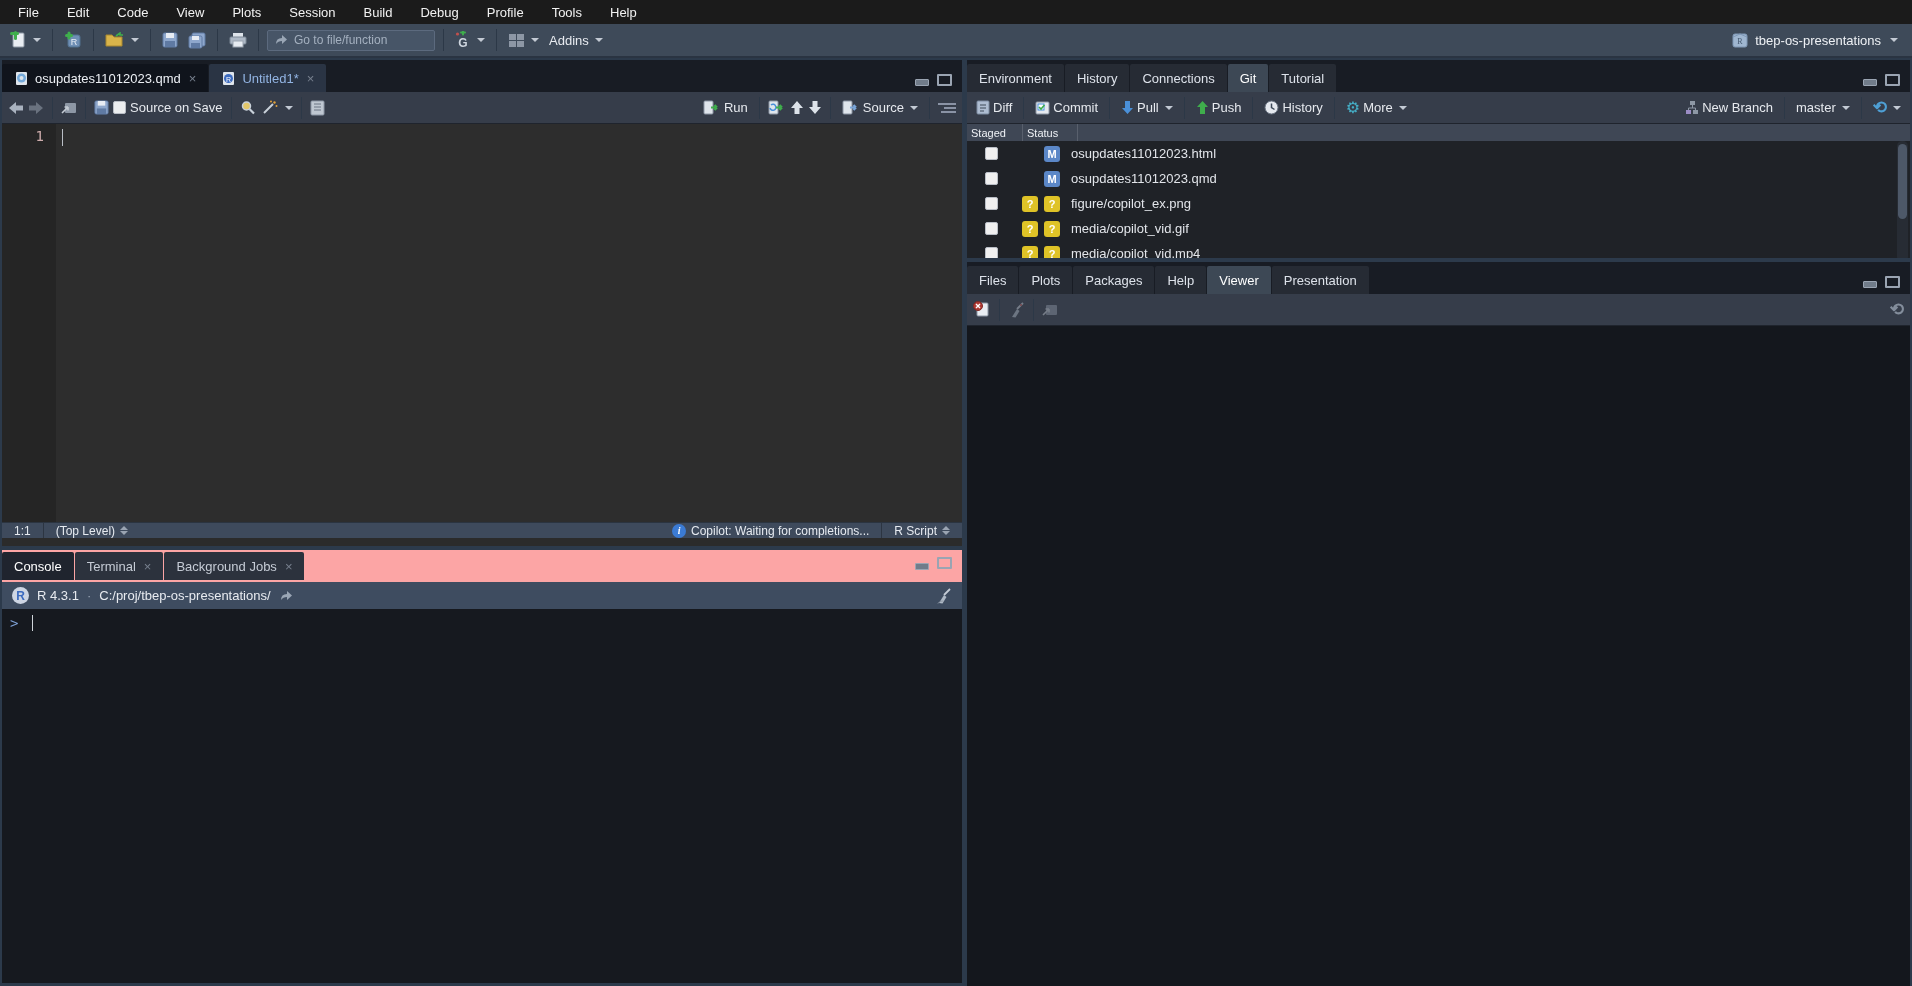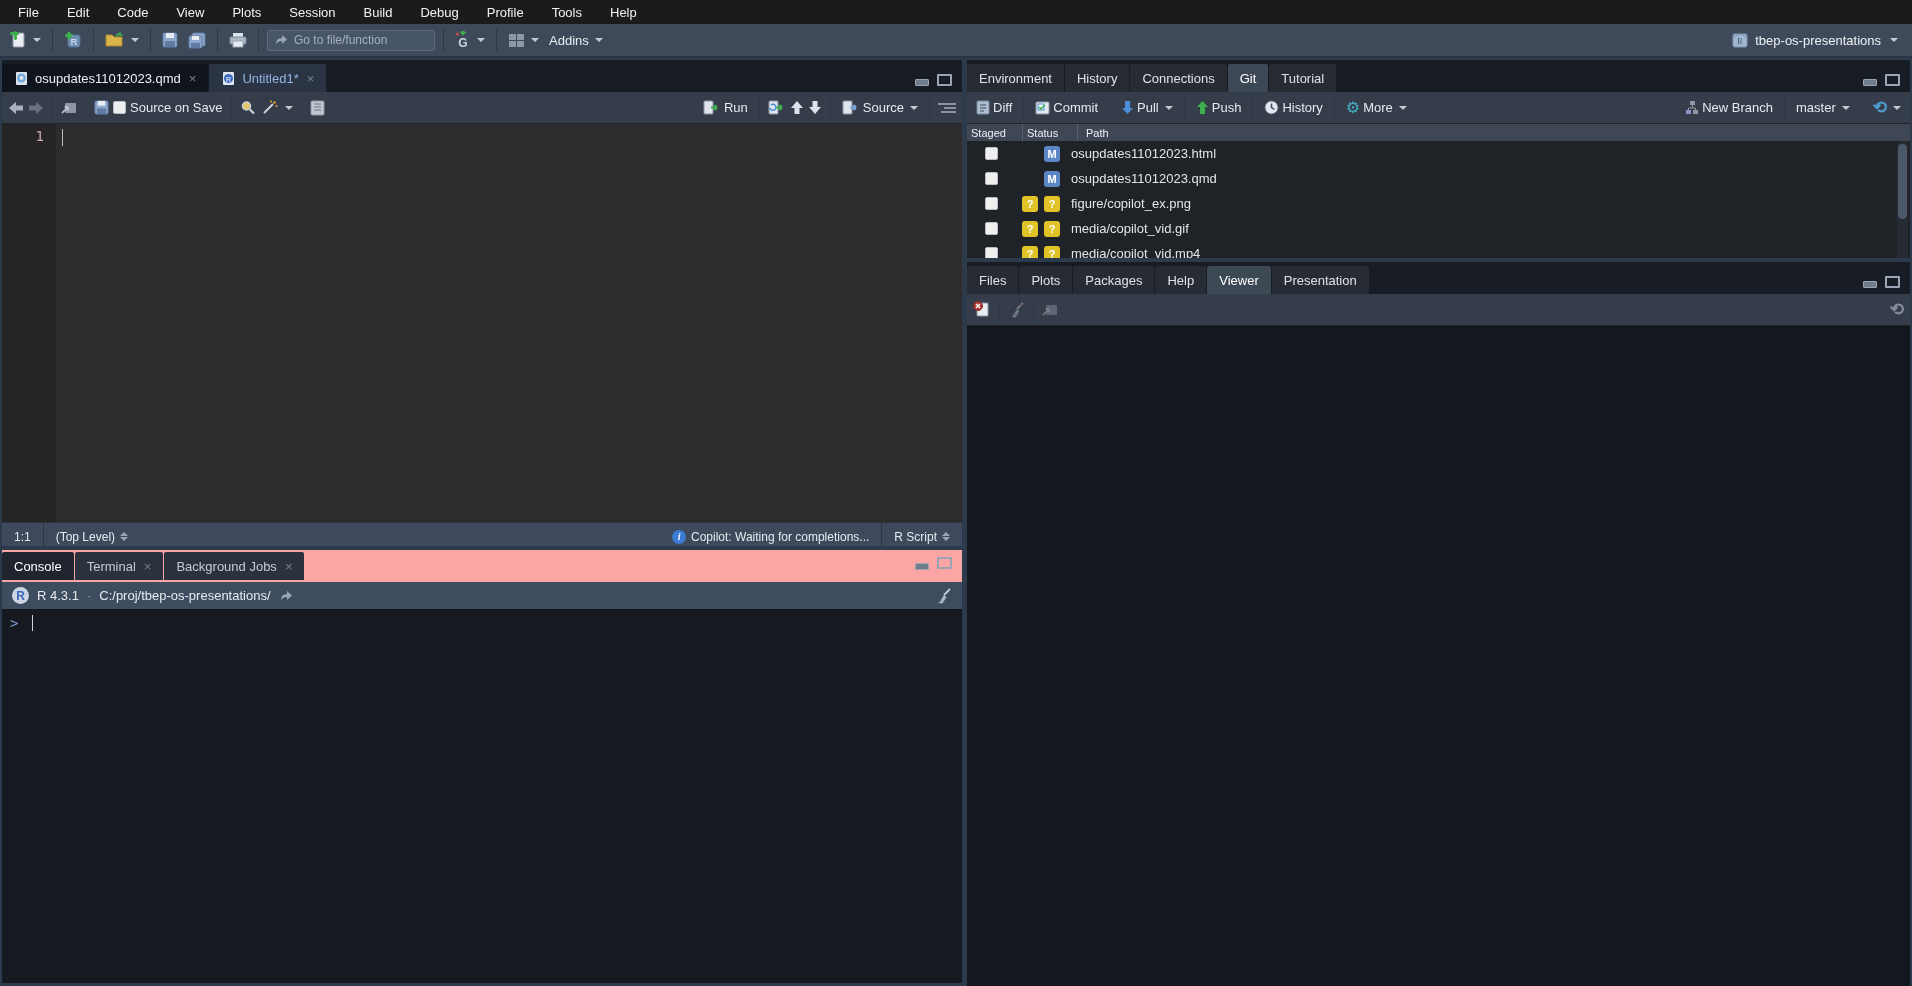--- a/index.html
+++ b/index.html
@@ -29,21 +29,21 @@
   .panetb .lbl { color:#e6e9ee; }
 
   
   #editor-pane { top:60px; left:2px; width:960px; height:486px; background:#2b2b2b; }
   #editor-pane .tabstrip .tab.inactive-dark { background:#10141c; color:#eceff4; }
   #editor-pane .tabstrip .tab.active-ed { background:#2a3444; color:#92b4e3; }
   .ed-body { position:relative; height:398px; display:flex; }
   .gutter { width:54px; background:#252525; color:#cfadad; text-align:right; padding:4px 12px 0 0; font-family:"DejaVu Sans Mono", monospace; font-size:14px; }
   .code { flex:1; background:#2d2d2d; position:relative; }
   .cursor-v { position:absolute; left:6px; top:5px; width:1px; height:17px; background:#b9bec6; }
-  .statusbar { height:28px; background:#3e4a5c; border-top:1px solid #2b3440; display:flex; align-items:center; font-size:12px; color:#e6eaf0; }
+  .statusbar { height:16px; background:#3e4a5c; border-top:1px solid #2b3440; display:flex; align-items:center; font-size:12px; color:#e6eaf0; }
   .sseg { padding:0 12px; display:flex; align-items:center; gap:5px; height:100%; }
   .ssep { width:1px; height:100%; background:#2c3542; }
   .updn { display:flex; flex-direction:column; gap:1px; }
   .updn i { width:0; height:0; border-left:4px solid transparent; border-right:4px solid transparent; display:block; }
   .updn .u { border-bottom:4px solid #9aa4b2; }
   .updn .d { border-top:4px solid #9aa4b2; }
 
   
   #console-pane { top:550px; left:2px; width:960px; height:433px; background:#16191f; }
   #console-pane .tabstrip { background:#fca5a5;align-items:center; }
@@ -534,21 +534,20 @@
     <span class="tbsep"></span>
     <span class="tbtn">
       <span class="refresh-blue">⟲</span>
       <span class="caret"></span>
     </span>
   </div>
 
   <div class="git-cols">
     <span class="c" style="width:56px;">Staged</span>
     <span class="c" style="width:55px;">Status</span>
-    <span class="c" style="flex:1; border-right:none; padding-left:8px;">Path</span>
   </div>
 
   <div class="git-list">
     <div class="grow" style="position:relative;">
       <span class="cb"></span>
       <span class="badge bM slot2">M</span>
       <span class="gpath">osupdates11012023.html</span>
     </div>
     <div class="grow" style="position:relative;">
       <span class="cb"></span>

